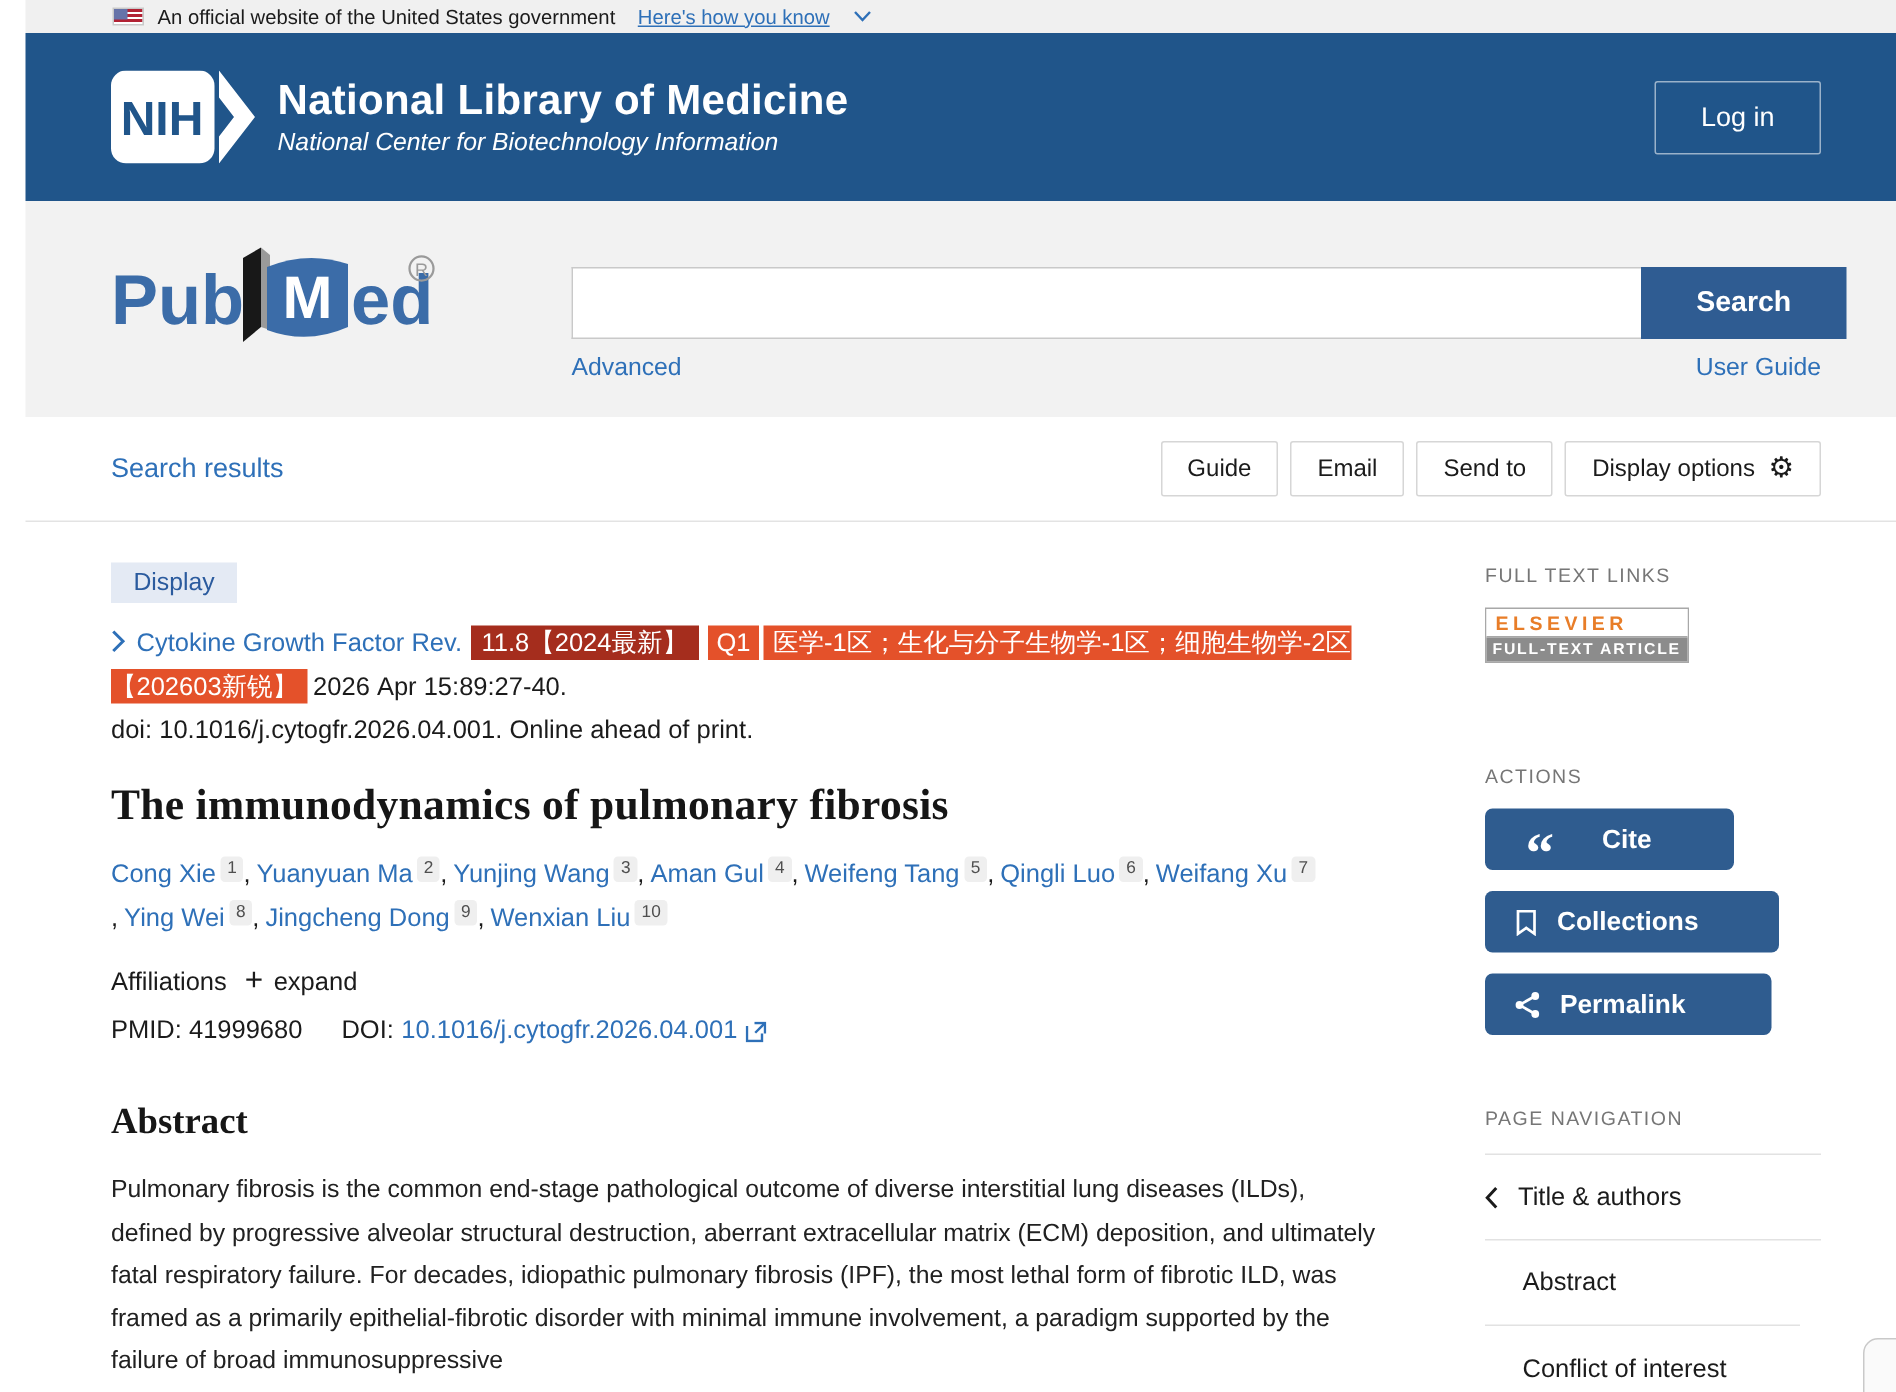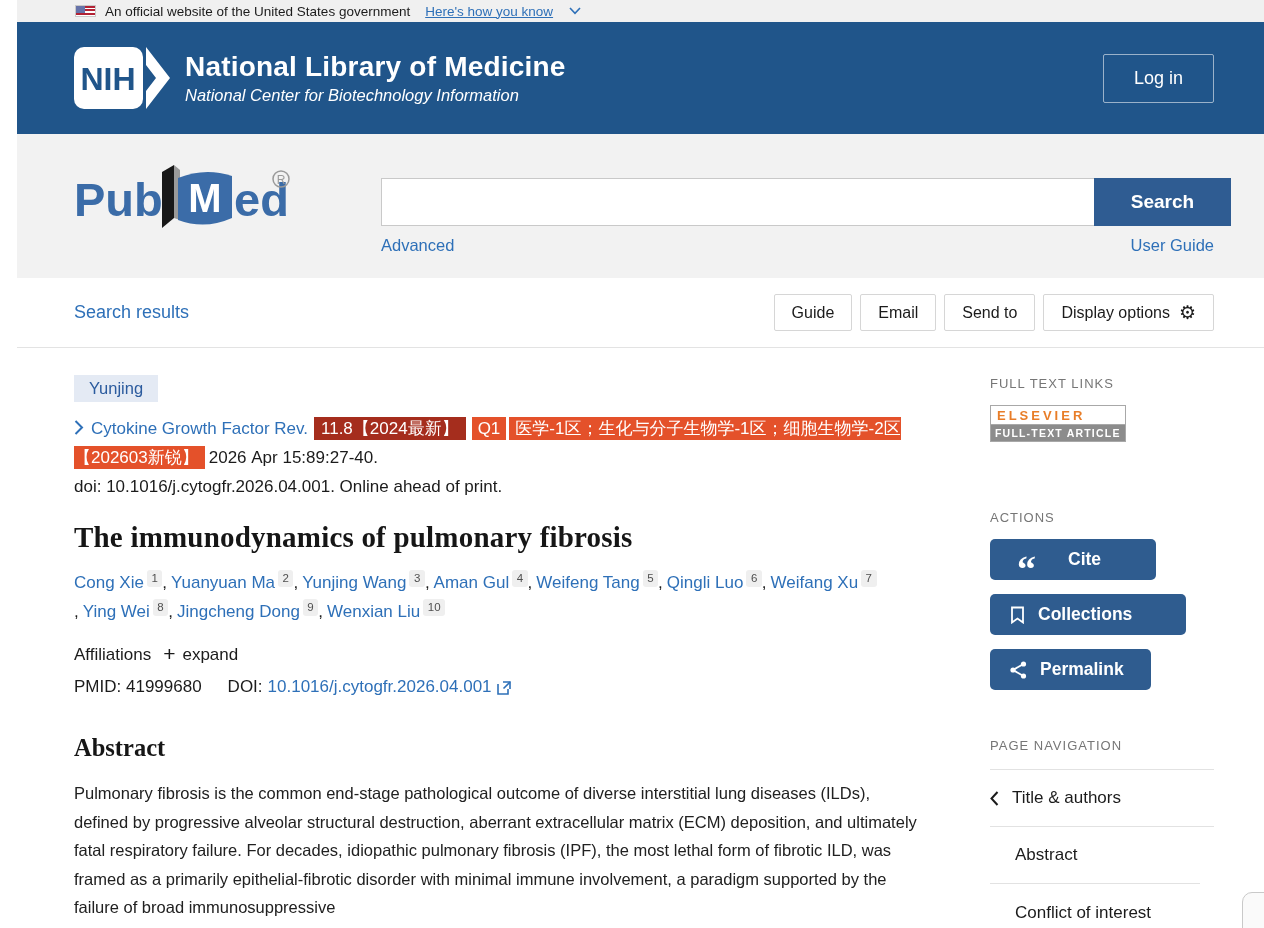--- a/index.html
+++ b/index.html
@@ -86,21 +86,21 @@
   .els-top { background:#fff; color:#e87d28; font-weight:bold; font-size:13px; letter-spacing:3px;
              padding:2px 5px 1px 6px; border-bottom:1px solid #a8a8a8; white-space:nowrap; }
   .els-bottom { background:#8c8c8c; color:#fff; font-weight:bold; font-size:10.5px; letter-spacing:1.2px;
                 padding:2px 4px; white-space:nowrap; }
   .lbl-actions { margin-top:68px; }
   .action-btn { margin-top:14px; height:41px; border:none; border-radius:5px; background:#2f5c8f;
                 color:#fff; font-weight:bold; font-size:17.5px; display:flex; align-items:center;
                 cursor:pointer; font-family:"Liberation Sans", sans-serif; }
   .btn-cite { width:166px; padding-left:27px; gap:32px; }
   .btn-collections { width:196px; padding-left:20px; gap:13px; }
-  .btn-permalink { width:161px; padding-left:20px; gap:13px; }
+  .btn-permalink { width:191px; padding-left:20px; gap:13px; }
   .quote-glyph { font-family:"Liberation Serif", serif; font-size:38px; line-height:0; position:relative; top:9px; }
   .lbl-pagenav { margin-top:48px; margin-bottom:16px; }
   .nav-item { border-top:1px solid #e2e2e2; min-height:57px; display:flex; align-items:center;
               font-size:17px; color:#1b1b1b; cursor:pointer; }
   .nav-first { gap:13px; }
   .nav-indent { padding-left:25px; }
   .nav-last { align-items:flex-start; padding-top:16px; line-height:25px; width:210px; }
 
   
   .floating-widget { position:absolute; right:-18px; bottom:-26px; width:40px; height:62px;
@@ -173,21 +173,21 @@
       <button class="bar-btn">
         <span>Display options</span>
         <span class="gear">⚙</span>
       </button>
     </div>
   </div>
 
   <div class="main">
 
     <div class="content-col">
-      <span class="type-badge">Yunjing</span>
+      <span class="type-badge">Display</span>
 
       <div class="citation">
         <svg class="jchev" width="10" height="15" viewBox="0 0 10 15">
             <polyline points="1.5,1 8,7.5 1.5,14" fill="none" stroke="#2e70b8" stroke-width="2"></polyline>
           </svg><a class="journal-link">Cytokine Growth Factor Rev.</a><span class="if-badge">11.8【2024最新】</span><span class="q1-badge">Q1</span><span class="cas-badge">医学-1区；生化与分子生物学-1区；细胞生物学-2区【202603新锐】</span><span>2026 Apr 15:89:27-40.</span>
         <span class="doi-line">doi: 10.1016/j.cytogfr.2026.04.001. Online ahead of print.</span>
       </div>
 
       <h1 class="article-title">The immunodynamics of pulmonary fibrosis</h1>
 

